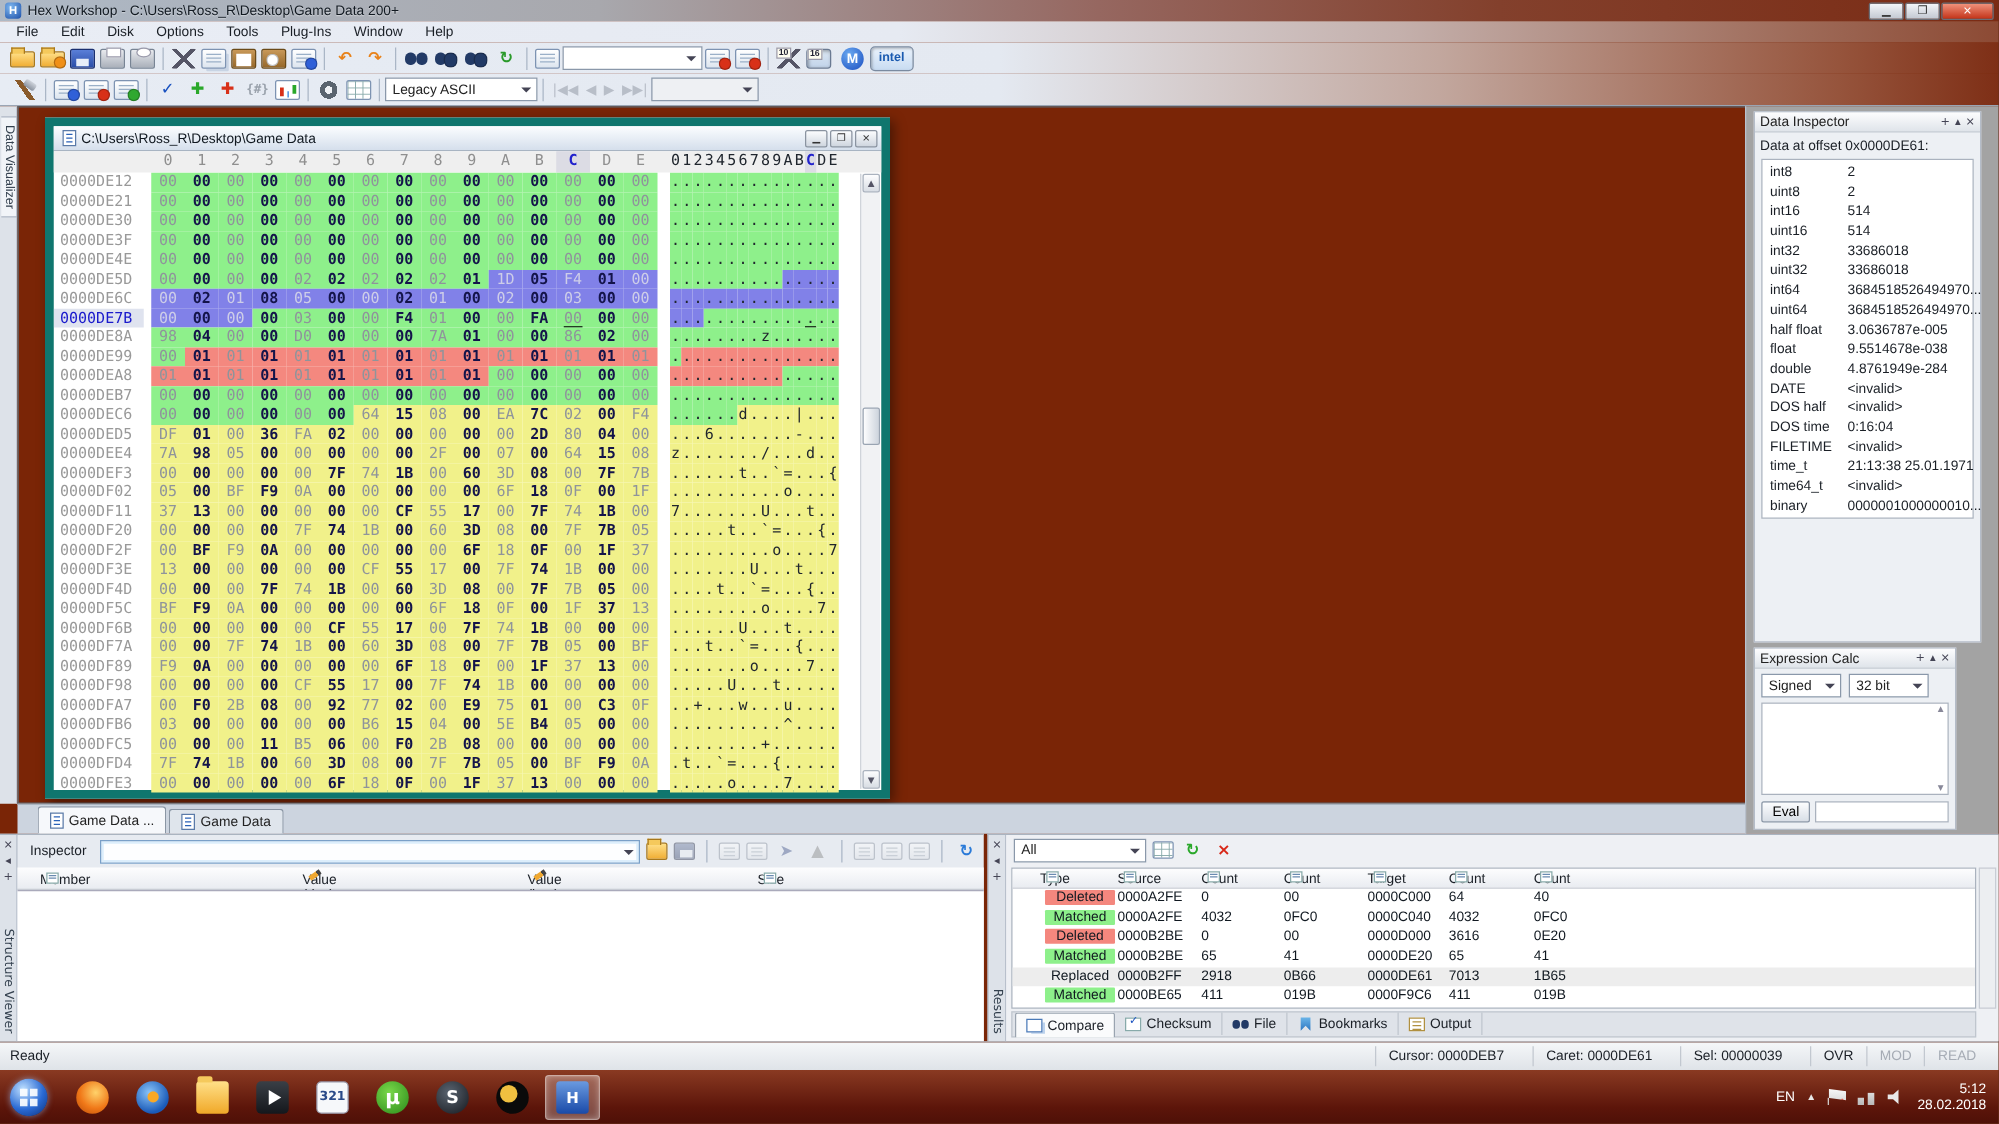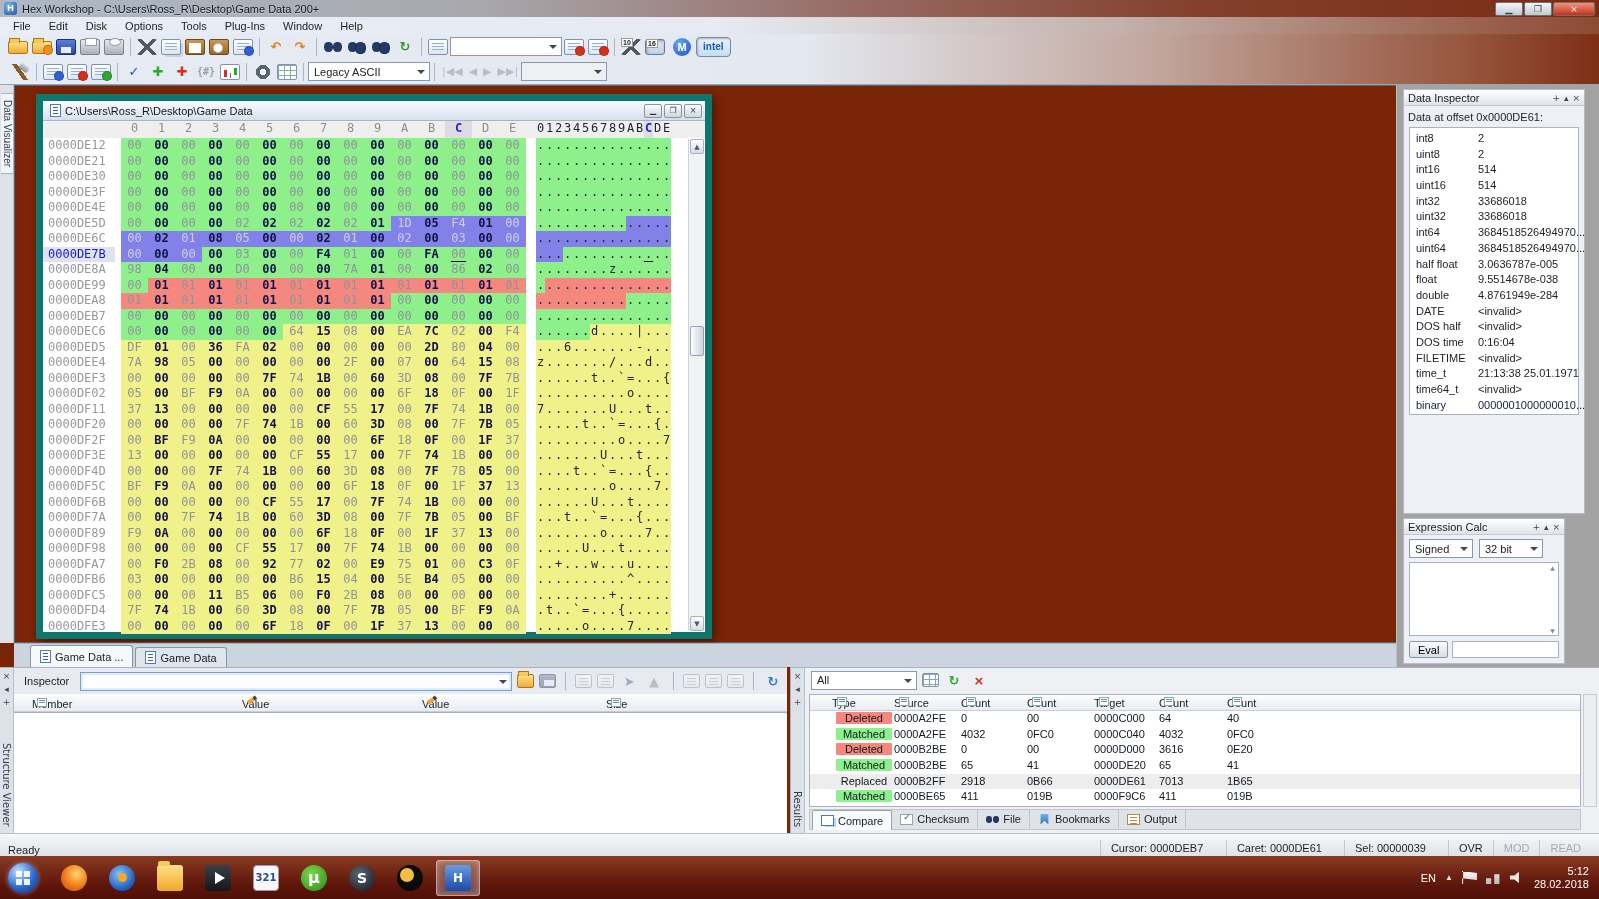--- a/index.html
+++ b/index.html
@@ -165,21 +165,21 @@
 .ti-compare{background:#fff;border:1px solid #4a7ab8;box-shadow:3px 2px 0 -1px #bcd2ec}
 .ti-checksum{background:#fff;border:1px solid #8aa}.ti-checksum::after{content:"✓";position:absolute;left:2px;top:-3px;color:#1a52c0;font:bold 9px "DejaVu Sans",sans-serif}
 .ti-find::before,.ti-find::after{content:"";position:absolute;top:2px;width:6px;height:7px;border-radius:45%;background:#223a66}
 .ti-find::before{left:0}.ti-find::after{right:0}
 .ti-bookmarks{background:linear-gradient(#6ab4e8,#2a74c0);clip-path:polygon(20% 0,80% 0,80% 100%,50% 65%,20% 100%)}
 .ti-output{background:#fff;border:1px solid #b09040}.ti-output::after{content:"";position:absolute;left:2px;top:2px;right:2px;height:1px;background:#b09040;box-shadow:0 3px 0 #b09040,0 6px 0 #b09040}
 .rvscroll{position:absolute;right:2px;top:26px;width:14px;bottom:26px;background:#eceef1;border:1px solid #c8ccd4}
 
 
 .statusbar{position:absolute;left:0;top:833px;width:1599px;height:23px;background:linear-gradient(#f5f7f9,#dfe3e8);border-top:1px solid #b8c0ca;
- display:flex;align-items:flex-end;font-size:11px;color:#1a1f26}
+ display:flex;align-items:center;font-size:11px;color:#1a1f26}
 .statusbar .ready{padding-left:8px}
 .sseg{border-left:1px solid #c2c8d0;height:16px;line-height:16px;padding:0 10px;white-space:nowrap}
 .dim{color:#a6acb5}
 
 
 .taskbar{position:absolute;left:0;top:856px;width:1599px;height:43px;background:linear-gradient(#8a3a22,#5c150a 70%,#4e1007);display:flex;align-items:center}
 .orb{width:30px;height:30px;border-radius:50%;margin:0 12px 0 8px;background:radial-gradient(circle at 35% 28%,#bfe0ff,#2a6ad4 55%,#0a2e78);box-shadow:0 0 5px rgba(160,200,255,.6);position:relative}
 .orb::after{content:"";position:absolute;left:8px;top:8px;width:14px;height:14px;background:
  linear-gradient(#fff,#fff) 0 0/6px 6px no-repeat,linear-gradient(#fff,#fff) 8px 0/6px 6px no-repeat,
  linear-gradient(#fff,#fff) 0 8px/6px 6px no-repeat,linear-gradient(#fff,#fff) 8px 8px/6px 6px no-repeat;opacity:.9}

